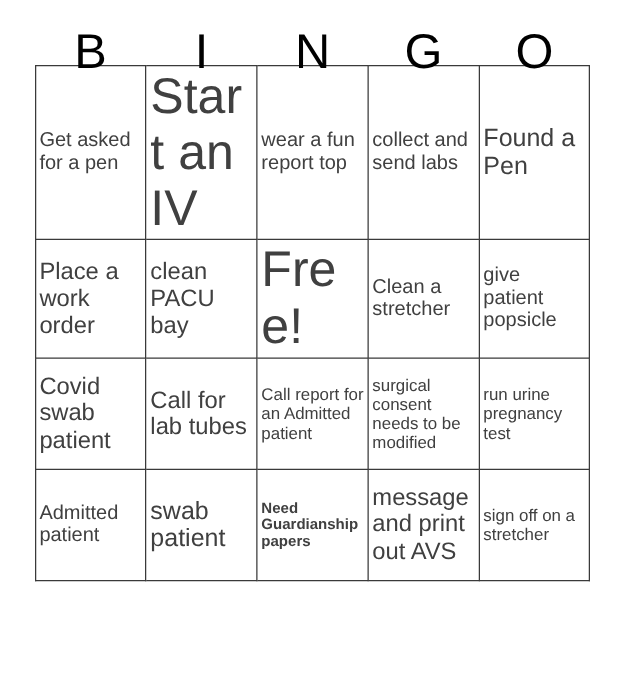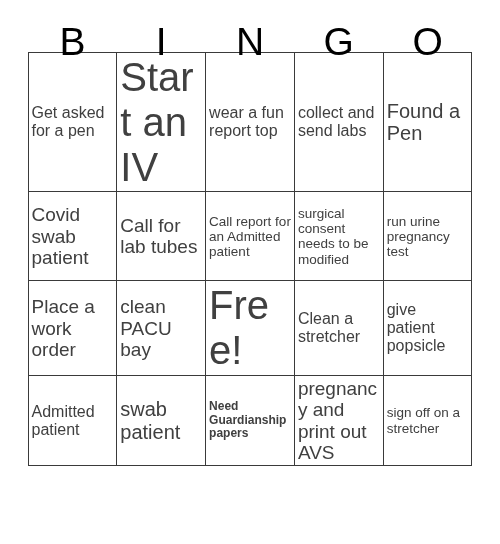--- a/index.html
+++ b/index.html
@@ -79,36 +79,36 @@
   <table class="grid">
     <tbody>
       <tr>
         <td class="sz-md">Get asked for a pen</td>
         <td class="sz-xxl">Start an IV</td>
         <td class="sz-md">wear a fun report top</td>
         <td class="sz-md">collect and send labs</td>
         <td class="sz-xl">Found a Pen</td>
       </tr>
       <tr>
+        <td class="sz-lg">Place a work order</td>
+        <td class="sz-lg">clean PACU bay</td>
+        <td class="sz-xxl">Free!</td>
+        <td class="sz-md">Clean a stretcher</td>
+        <td class="sz-md">give patient popsicle</td>
+      </tr>
+      <tr>
         <td class="sz-lg">Covid swab patient</td>
         <td class="sz-lg">Call for lab tubes</td>
         <td class="sz-sm">Call report for an Admitted patient</td>
         <td class="sz-sm">surgical consent needs to be modified</td>
         <td class="sz-sm">run urine pregnancy test</td>
       </tr>
       <tr>
-        <td class="sz-lg">Place a work order</td>
-        <td class="sz-lg">clean PACU bay</td>
-        <td class="sz-xxl">Free!</td>
-        <td class="sz-md">Clean a stretcher</td>
-        <td class="sz-md">give patient popsicle</td>
-      </tr>
-      <tr>
         <td class="sz-md">Admitted patient</td>
         <td class="sz-xl">swab patient</td>
         <td class="sz-xs">Need Guardianship papers</td>
-        <td class="sz-lg">pregnancy and print out AVS</td>
+        <td class="sz-lg">message and print out AVS</td>
         <td class="sz-sm">sign off on a stretcher</td>
       </tr>
     </tbody>
   </table>
 
 </div>
 
 </body></html>

